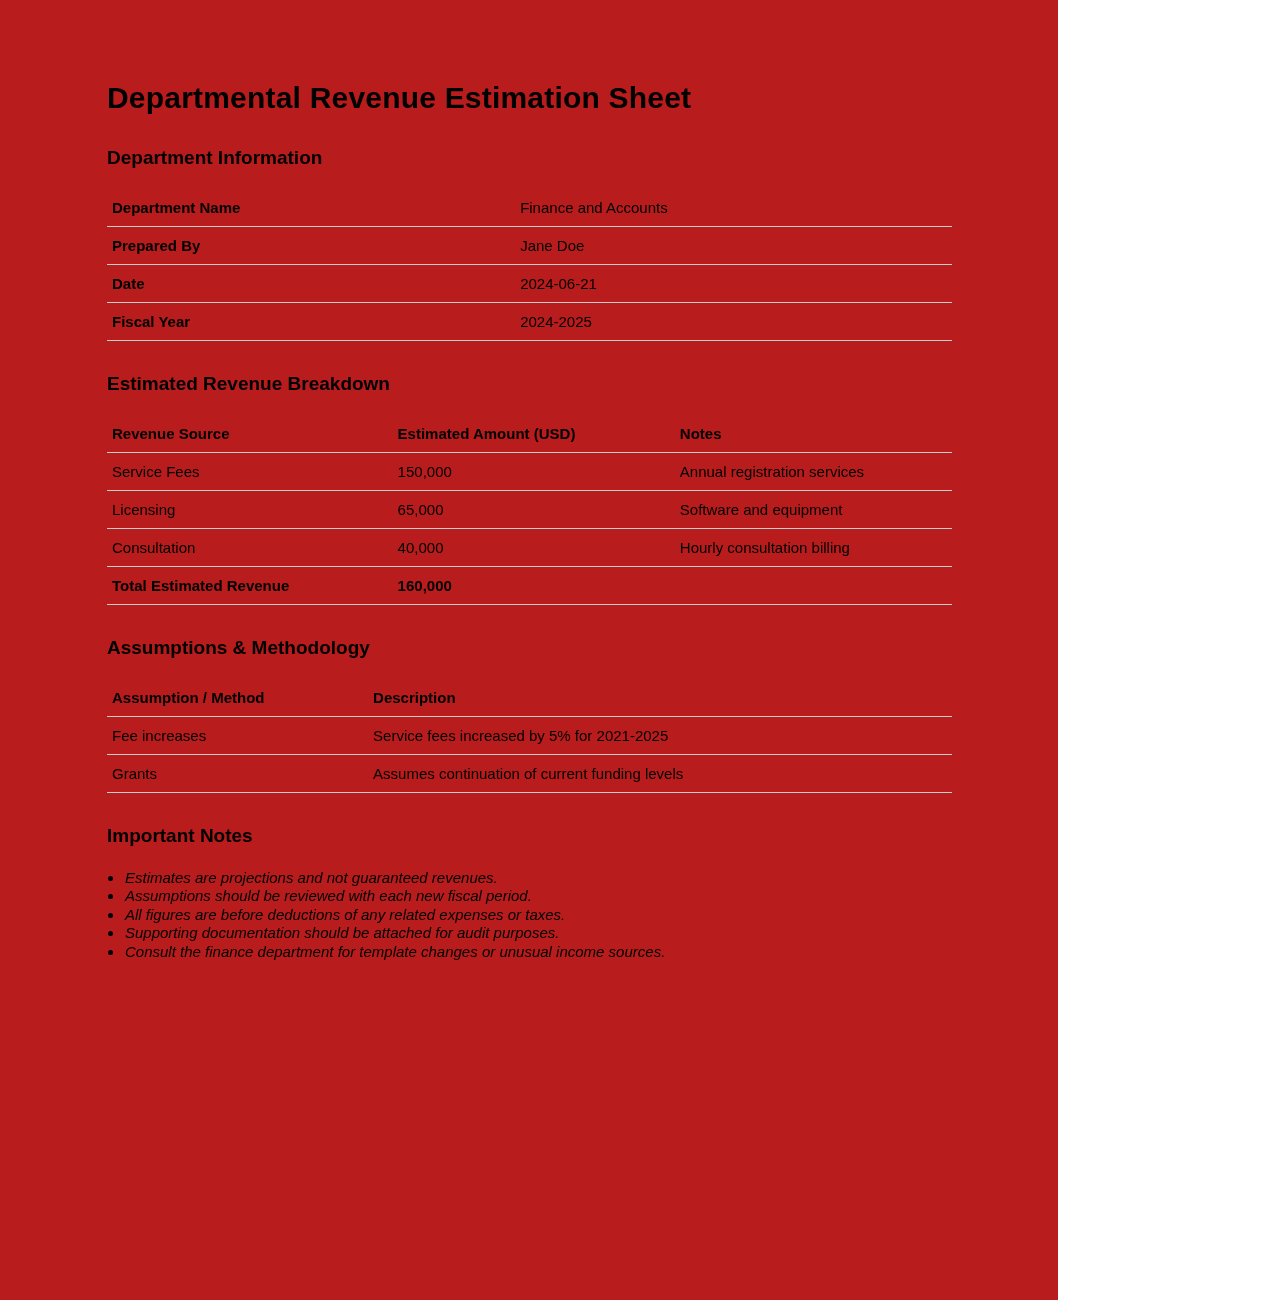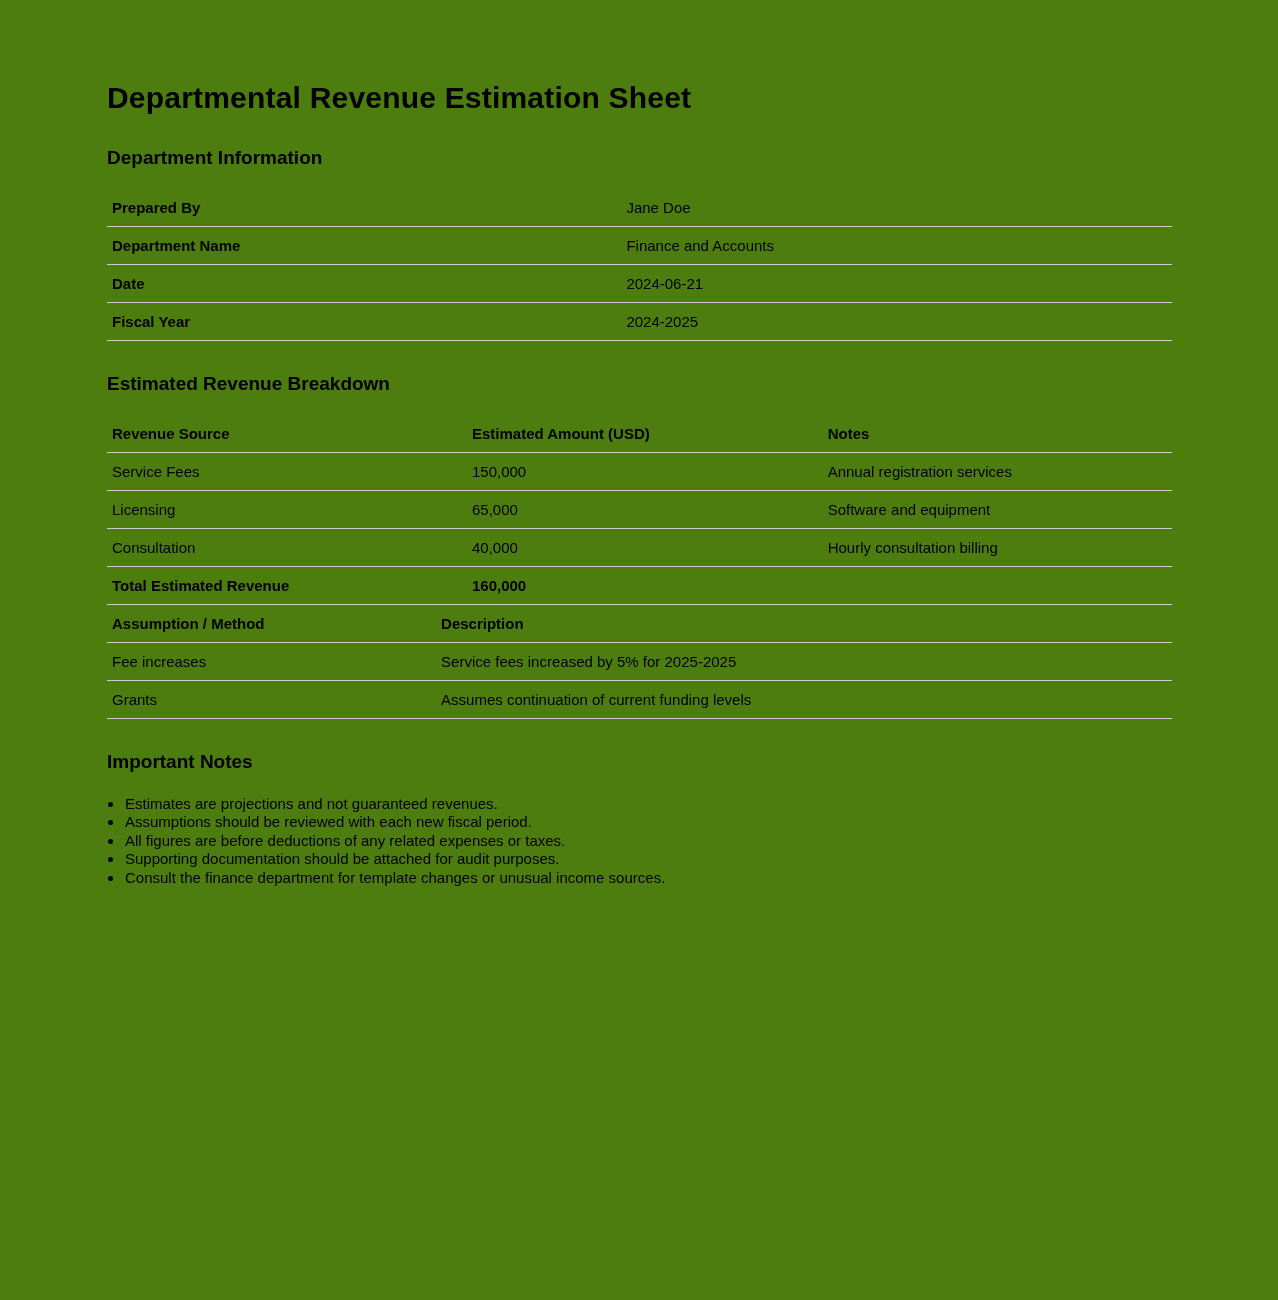--- a/index.html
+++ b/index.html
@@ -2,25 +2,25 @@
 <html><head>
 <meta charset="utf-8">
 <style>
   html, body {
     margin: 0;
     padding: 0;
     background: #ffffff;
   }
   .page {
     position: relative;
-    width: 1278px;
+    width: 1058px;
     height: 1300px;
     box-sizing: border-box;
     padding: 80px 106px 8px 107px;
-    background: #4d7c0f;
+    background: #b91c1c;
     color: #000000;
     font-family: "Liberation Sans", sans-serif;
     overflow: hidden;
   }
   h1.doc-title {
     margin: 0;
     font-size: 30px;
     line-height: 35px;
     font-weight: bold;
     letter-spacing: 0.2px;
@@ -55,44 +55,45 @@
   }
   ul.notes-list {
     margin: 22px 0 0 0;
     padding: 0 0 0 17px;
     font-size: 15px;
     line-height: 17.4px;
   }
   ul.notes-list li {
     margin: 0 0 1px 0;
     padding-left: 1px;
+    font-style: italic;
   }
 </style>
 </head>
 <body>
 
 <div class="page">
 
   <h1 class="doc-title">Departmental Revenue Estimation Sheet</h1>
 
   <h3 class="section-heading">Department Information</h3>
 
   <table class="doc-table">
     <colgroup>
       <col style="width:48.3%">
       <col style="width:51.7%">
     </colgroup>
     <tbody>
         <tr>
+          <th class="row-label">Department Name</th>
+          <td>Finance and Accounts</td>
+        </tr>
+        <tr>
           <th class="row-label">Prepared By</th>
           <td>Jane Doe</td>
-        </tr>
-        <tr>
-          <th class="row-label">Department Name</th>
-          <td>Finance and Accounts</td>
         </tr>
         <tr>
           <th class="row-label">Date</th>
           <td>2024-06-21</td>
         </tr>
         <tr>
           <th class="row-label">Fiscal Year</th>
           <td>2024-2025</td>
         </tr>
       </tbody>
@@ -132,36 +133,37 @@
       </tbody>
     <tbody>
       <tr class="total-row">
         <th>Total Estimated Revenue</th>
         <td>160,000</td>
         <td></td>
       </tr>
     </tbody>
   </table>
 
+  <h3 class="section-heading">Assumptions &amp; Methodology</h3>
 
   <table class="doc-table">
     <colgroup>
       <col style="width:30.9%">
       <col style="width:69.1%">
     </colgroup>
     <thead>
       <tr>
         <th>Assumption / Method</th>
         <th>Description</th>
       </tr>
     </thead>
     <tbody>
         <tr>
           <td>Fee increases</td>
-          <td>Service fees increased by 5% for 2025-2025</td>
+          <td>Service fees increased by 5% for 2021-2025</td>
         </tr>
         <tr>
           <td>Grants</td>
           <td>Assumes continuation of current funding levels</td>
         </tr>
       </tbody>
   </table>
 
   <h3 class="section-heading">Important Notes</h3>
 

